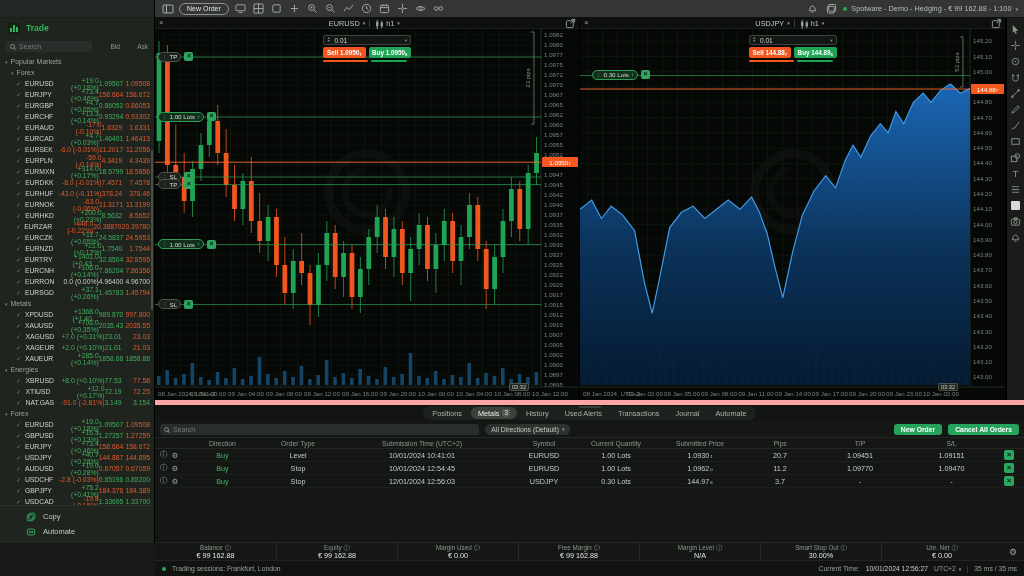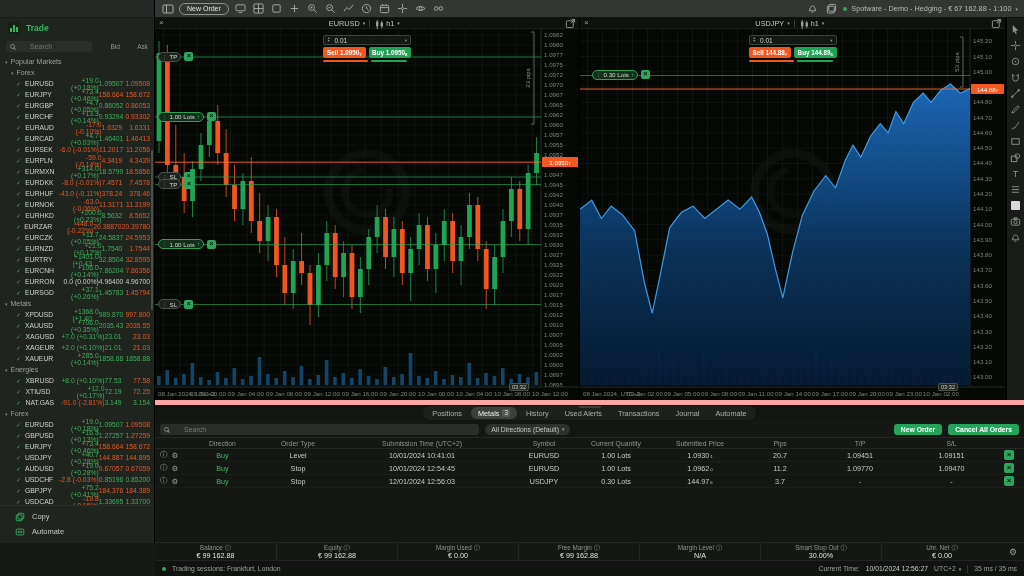--- a/index.html
+++ b/index.html
@@ -7,40 +7,40 @@
   .app{width:1024px;height:576px;display:flex;background:#161916;color:#c9cdc9;font-size:9px;overflow:hidden;position:relative}
   .flex1{flex:1}
   
   .sidebar{width:155px;height:543px;background:#20241f;display:flex;flex-direction:column;border-right:1px solid #000;position:relative}
   .sb-topstrip{height:18px;background:#242824;border-bottom:1px solid #1a1d1a}
   .sb-header{height:20px;display:flex;align-items:center;gap:6px;padding:0 8px}
   .sb-logo{width:12px;height:12px;background:#123;border-radius:2px;display:flex;align-items:flex-end;gap:1px;padding:2px;background:#10240f}
   .sb-logo i{display:block;width:2px;background:#35b460}
   .sb-title{color:#35b460;font-size:8.5px;font-weight:bold}
   .sb-search{height:16px;display:flex;align-items:center;gap:4px;padding:0 6px}
-  .search-box{display:flex;align-items:center;gap:15px;background:#2a2e2a;border-radius:3px;height:11px;padding:0 4px;flex:1}
+  .search-box{display:flex;align-items:center;gap:4px;background:#2a2e2a;border-radius:3px;height:11px;padding:0 4px;flex:1}
   .mag{width:5px;height:5px;border:1px solid #7d857d;border-radius:50%;position:relative;flex:none}
   .mag::after{content:'';position:absolute;width:3px;height:1px;background:#7d857d;right:-2px;bottom:-1px;transform:rotate(45deg)}
   .search-box input{background:transparent;border:none;outline:none;color:#ccc;font-size:7px;width:100%;font-family:inherit}
   .search-box input::placeholder{color:#777}
   .ba-lab{font-size:6.5px;color:#8f958f;width:24px;text-align:right}
   .m-list{flex:1;overflow:hidden;padding-top:2px}
   .m-sec{display:flex;align-items:center;gap:3px;height:11px;padding-left:5px;color:#9aa09a;font-size:7px}
   .m-sec.lvl1{padding-left:11px}
   .m-sec .chev{font-size:5px;color:#7a817a}
   .mrow{display:flex;align-items:center;height:11px;padding:0 4px 0 16px;font-size:6.8px}
   .mrow .chk{color:#2da75f;font-size:6px;width:10px}
   .mrow .sym{width:36px;color:#cfd3cf}
   .mrow .chg{width:47px;text-align:right}
   .mrow .bid{flex:1;text-align:right}
   .mrow .ask{width:30px;text-align:right}
   .up{color:#3fae5c}.down{color:#e05a2b}.flat{color:#c6cac6}
   .sb-scroll{position:absolute;right:1px;top:150px;width:2px;height:160px;background:#4a4f4a;border-radius:1px}
   .sb-footer{margin-top:auto;border-top:1px solid #2b2f2b;padding:3px 0 4px}
-  .sb-foot-row{display:flex;align-items:center;gap:7px;height:15px;padding:0 15px;color:#c4c9c4;font-size:7.5px}
+  .sb-foot-row{display:flex;align-items:center;gap:7px;height:15px;padding:0 26px;color:#c4c9c4;font-size:7.5px}
   .sb-foot-ic{width:10px;height:10px;flex:none;color:#2da75f}
   
   .rcol{flex:1;display:flex;flex-direction:column}
   .topbar{height:18px;background:#333633;display:flex;align-items:center;gap:5px;padding:0 6px;border-bottom:1px solid #101210}
   .tbi{width:13px;height:13px;color:#a8ada8;display:flex;align-items:center;justify-content:center}
   .new-order-btn{height:12px;border:1px solid #8f948f;border-radius:7px;background:transparent;color:#e2e5e2;font-size:7px;padding:0 7px;font-family:inherit;display:flex;align-items:center}
   .acct{display:flex;align-items:center;gap:4px;color:#b8bdb8;font-size:7.3px}
   .gdot{width:4px;height:4px;border-radius:50%;background:#2da75f}
   .chv{font-size:5px;color:#9aa09a}
   
@@ -533,21 +533,21 @@
           </span>
           <span class="tbi">
             <svg width="11" height="11" viewBox="0 0 12 12" fill="none" stroke="currentColor" stroke-width="1">
               <rect x="3" y="1.5" width="7.5" height="7.5" rx="1"></rect>
               <rect x="1.5" y="3.5" width="7.5" height="7.5" rx="1"></rect>
             </svg>
           </span>
         </span>
       <span class="acct">
         <span class="gdot"></span>
-        <span>Spotware - Demo - Hedging - € 67 162.88 - 1:100</span>
+        <span>Spotware - Demo - Hedging - € 99 162.88 - 1:100</span>
         <span class="chv">▾</span>
       </span>
     </div>
 
     <div class="charts">
       <section class="chart">
         <div class="chart-header">
           <span class="chx">×</span>
           <span class="flex1"></span>
           <span class="sym-sel">

